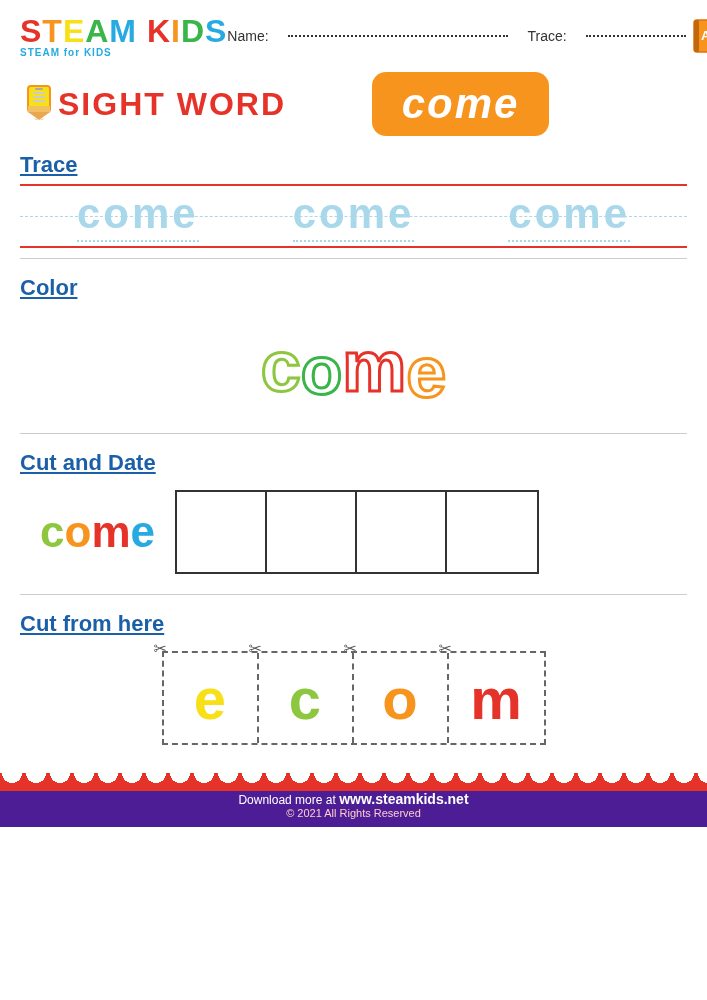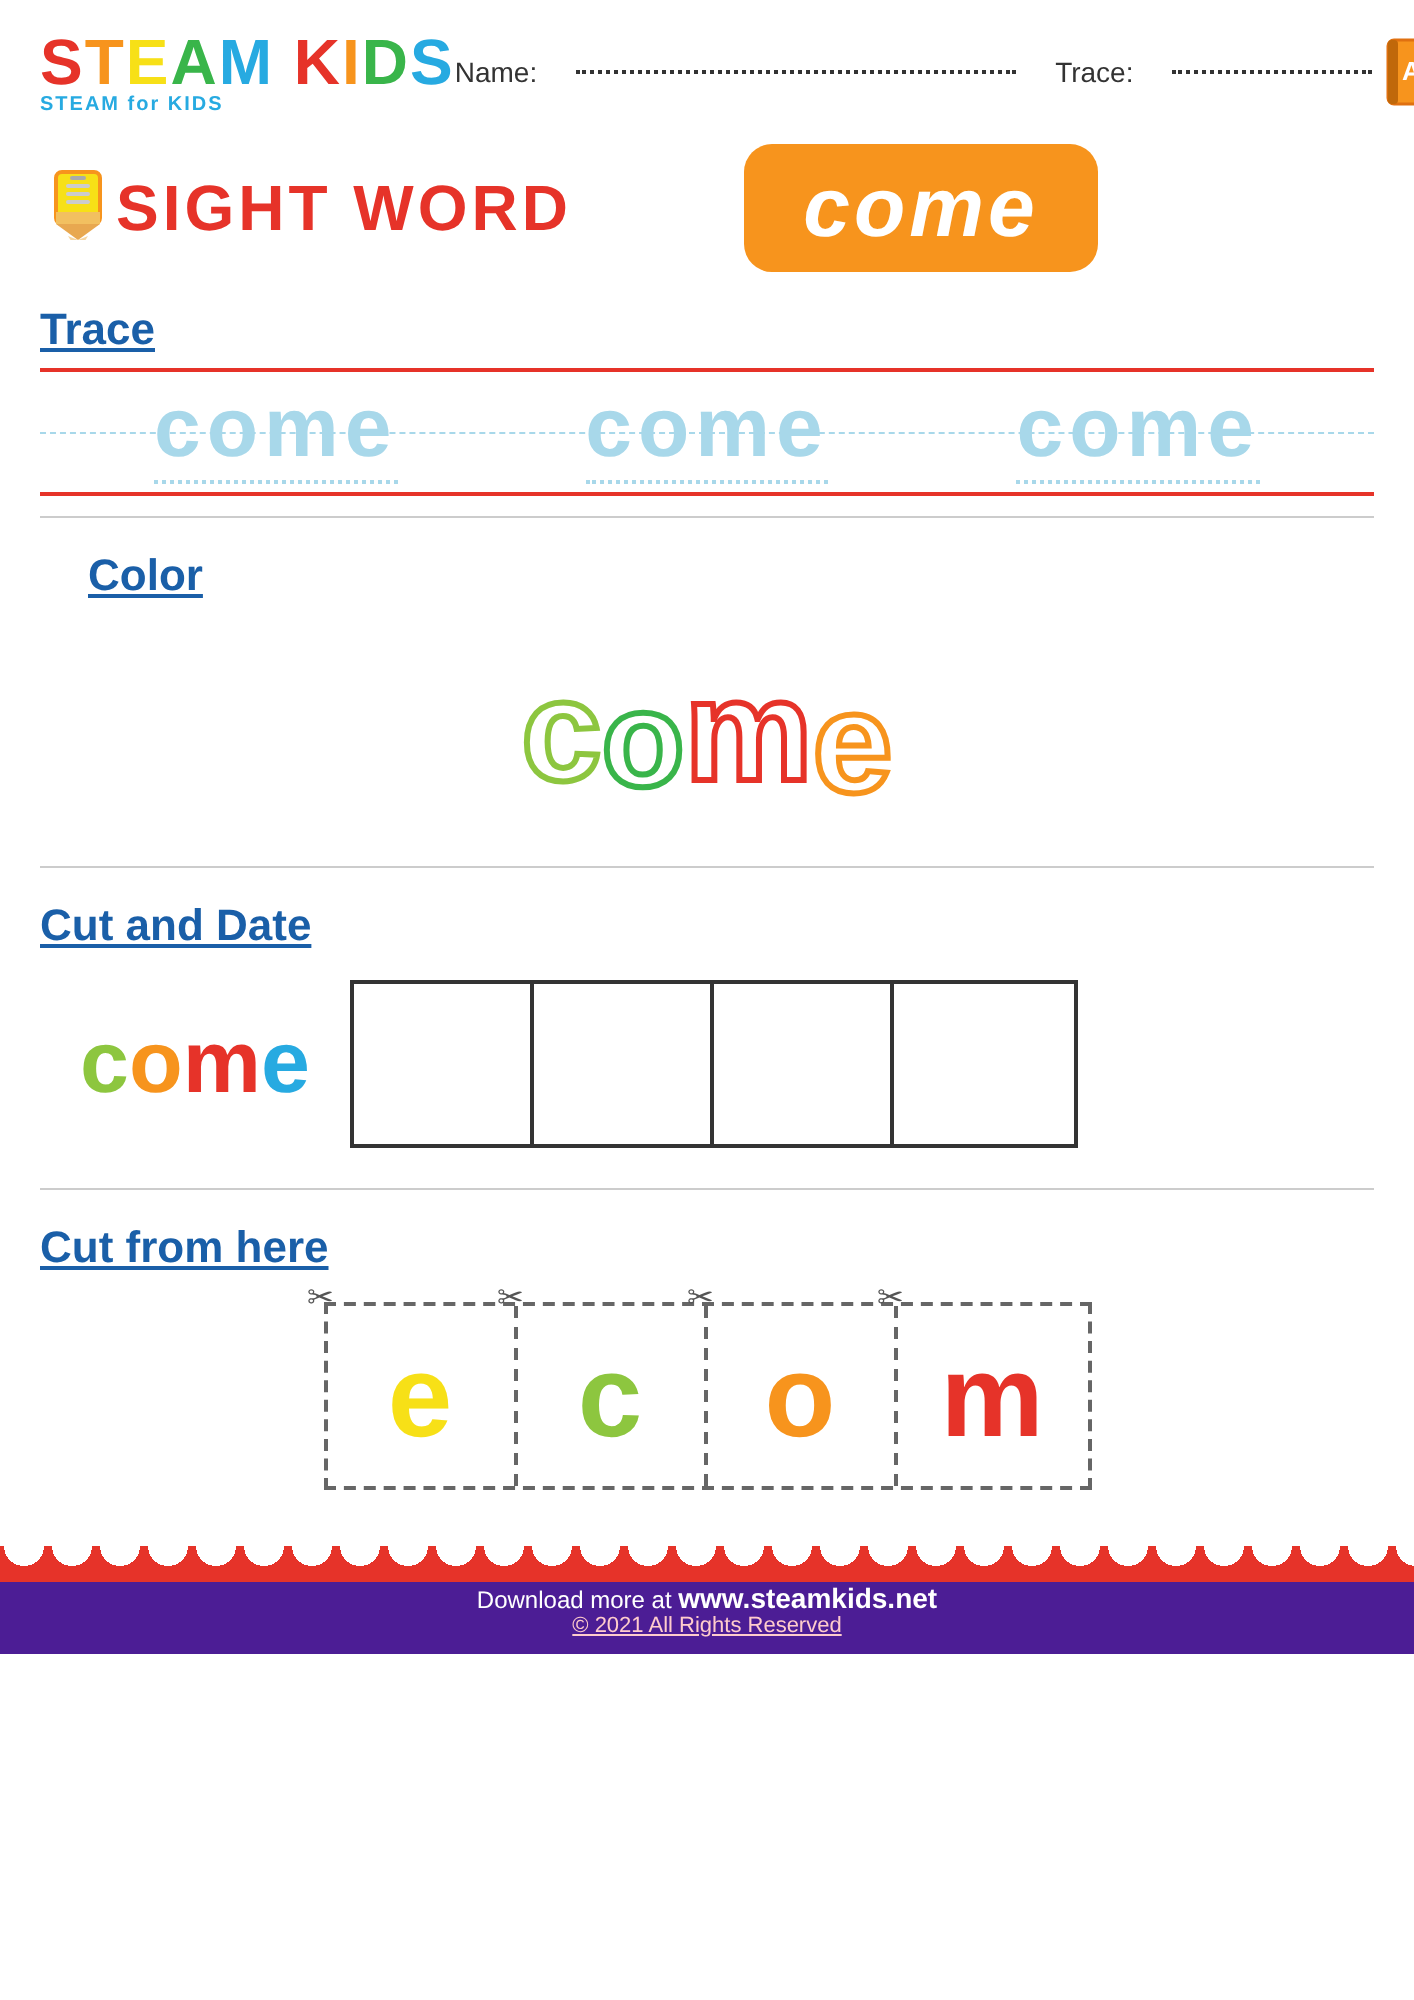--- a/index.html
+++ b/index.html
@@ -242,21 +242,20 @@
       color: #fff;
       font-size: 12px;
     }
     .footer-url {
       font-weight: 900;
       font-size: 14px;
     }
     .footer-copy {
       font-size: 11px;
       color: #ffcccc;
-      text-decoration: underline;
     }
 
     
     .trace-word-dotted {
       font-size: 42px;
       font-family: 'Comic Sans MS', cursive, sans-serif;
       font-weight: 900;
       color: #a8d8ea;
       letter-spacing: 3px;
       border-bottom: 2px dotted #a8d8ea;
@@ -352,21 +351,21 @@
   <div class="trace-words-flex">
     <span class="trace-word-dotted">come</span>
     <span class="trace-word-dotted">come</span>
     <span class="trace-word-dotted">come</span>
   </div>
 </div>
 
 <hr class="divider">
 
 <div class="color-section">
-  <div class="section-label" style="padding-left:0;margin-left:24px;">Color</div>
+  <div class="section-label" style="padding-left:0;">Color</div>
   <div class="color-word-display">
     <span class="color-letter cl-c">c</span>
     <span class="color-letter cl-o" style="font-size:68px; position:relative; top:4px;">o</span>
     <span class="color-letter cl-m">m</span>
     <span class="color-letter cl-e" style="position:relative; top:6px;">e</span>
   </div>
 </div>
 
 <hr class="divider">
 

